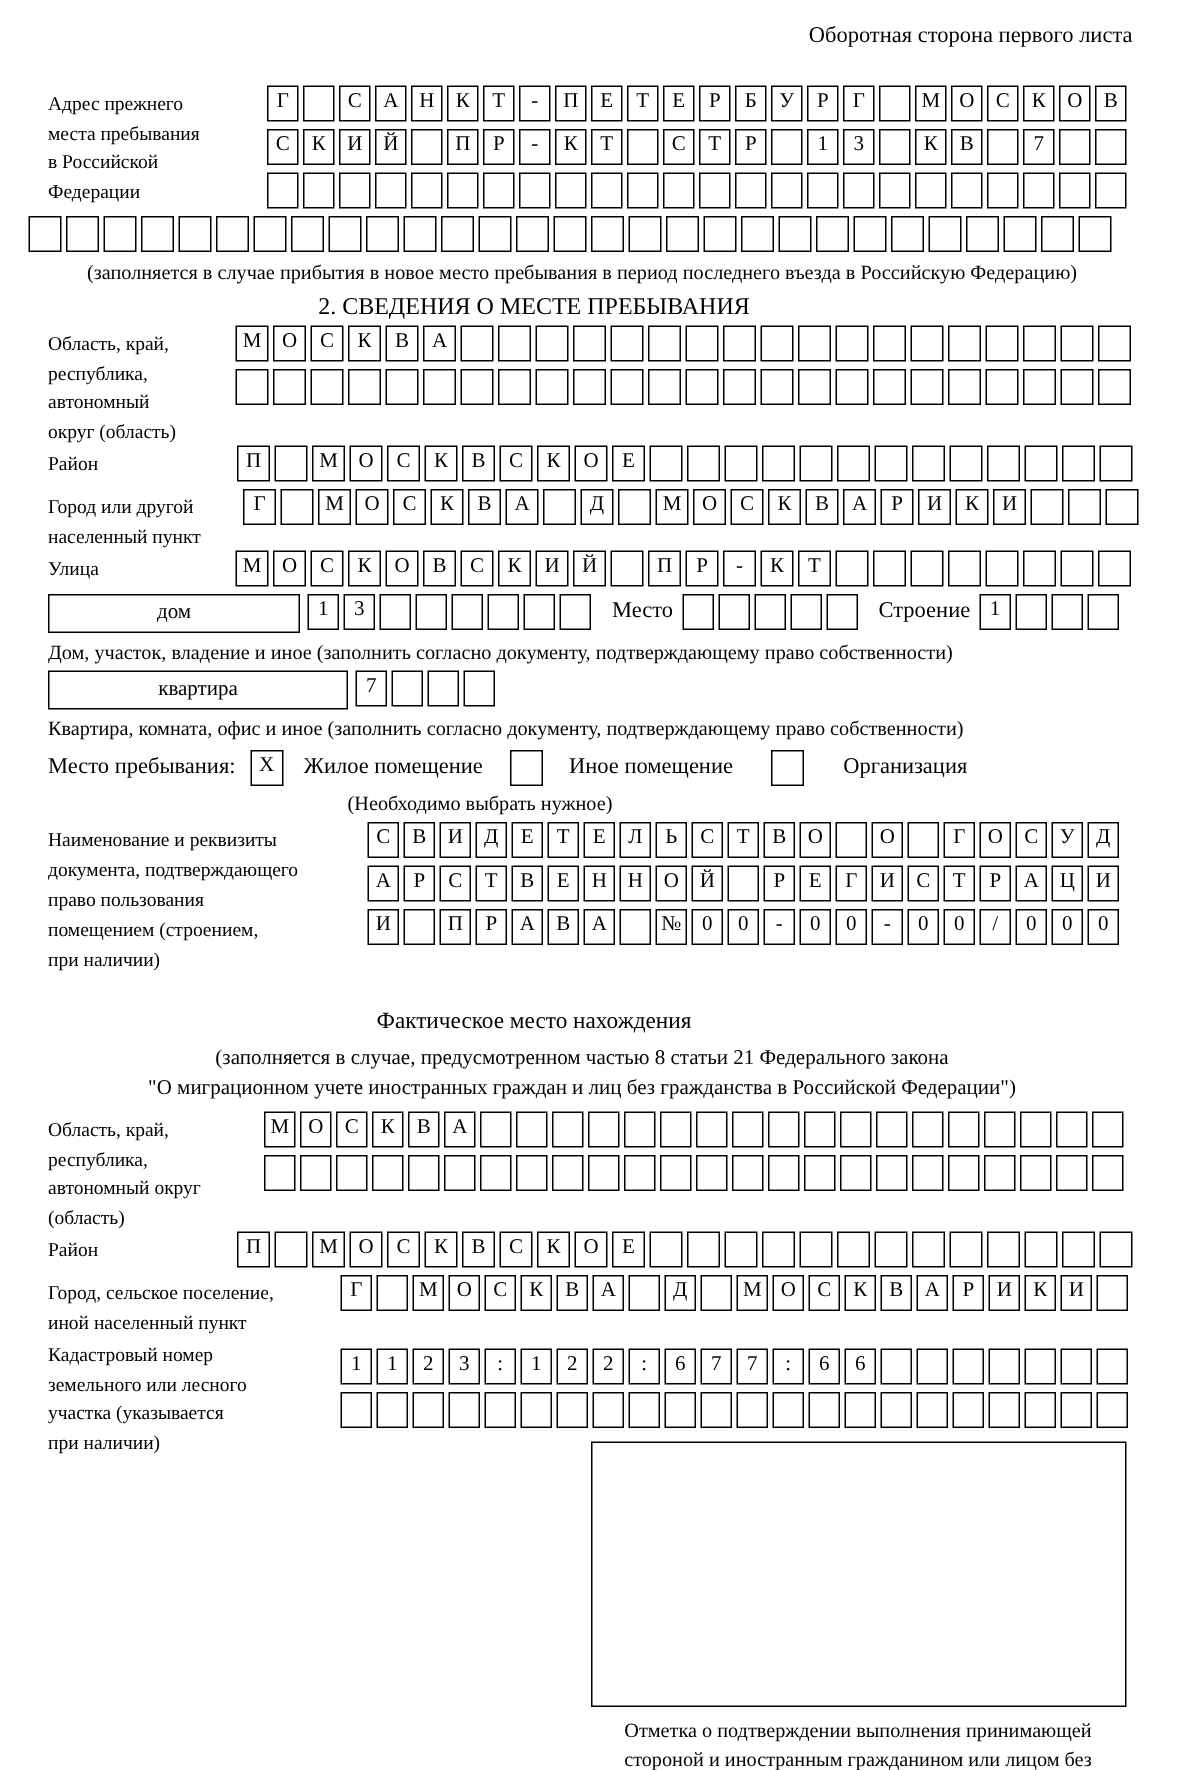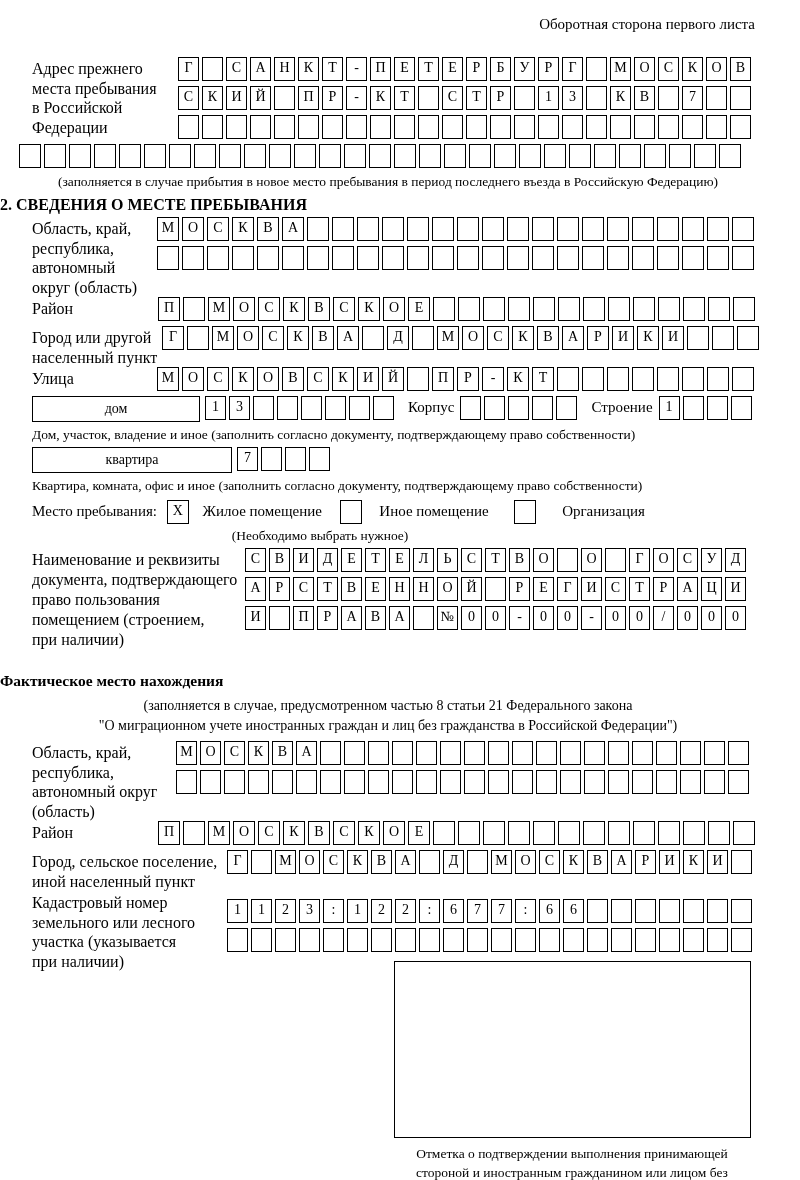--- a/index.html
+++ b/index.html
@@ -7,35 +7,35 @@
     position:relative;
     width:800px;height:1180px;
     background:#fff;color:#000;
     font-family:"Liberation Serif", serif;
     font-size:15px;
     overflow:hidden;
   }
   .hnote{margin-top:16px;padding-right:45px;text-align:right;font-size:15px;}
   .block{margin-left:32px;}
   .field{display:flex;align-items:flex-start;margin-left:32px;}
-  .flabel{flex:none;padding-top:2px;line-height:19.5px;font-size:16px;}
+  .flabel{flex:none;padding-top:2px;line-height:19.5px;font-size:13px;}
   .flabel div{white-space:nowrap;}
   .rows{flex:none;}
   .cellrow{height:24px;margin-bottom:5px;white-space:nowrap;}
   .cell{
     display:inline-block;box-sizing:border-box;
     width:21px;height:24px;border:1.5px solid #000;
     margin-right:3px;text-align:center;
     font-size:14px;line-height:20px;vertical-align:top;background:#fff;
   }
   .wide .cell{width:22px;}
   .fullrow{margin-left:19px;}
   .caption{font-size:13.5px;line-height:18px;}
   .center{width:776px;margin-left:0;text-align:center;}
-  .sec-title{width:712px;font-weight:bold;font-size:16px;}
+  .sec-title{width:712px;text-align:center;font-weight:normal;font-size:16px;}
   .wbox{
     flex:none;box-sizing:border-box;height:26px;border:1.5px solid #000;
     text-align:center;line-height:23px;font-size:14px;background:#fff;
   }
   .ilabel{flex:none;font-size:15px;padding-top:3px;}
   .chk{
     display:inline-block;box-sizing:border-box;width:22px;height:24px;
     border:1.5px solid #000;text-align:center;font-size:14px;line-height:20px;
     vertical-align:top;background:#fff;
   }
@@ -106,21 +106,21 @@
   <div class="field" style="margin-top:0">
     <div class="flabel" style="width:125px">Улица</div>
     <div class="rows wide">
       <div class="cellrow"><span class="cell">М</span><span class="cell">О</span><span class="cell">С</span><span class="cell">К</span><span class="cell">О</span><span class="cell">В</span><span class="cell">С</span><span class="cell">К</span><span class="cell">И</span><span class="cell">Й</span><span class="cell"></span><span class="cell">П</span><span class="cell">Р</span><span class="cell">-</span><span class="cell">К</span><span class="cell">Т</span><span class="cell"></span><span class="cell"></span><span class="cell"></span><span class="cell"></span><span class="cell"></span><span class="cell"></span><span class="cell"></span><span class="cell"></span></div>
     </div>
   </div>
 
   <div class="field" style="margin-top:0">
     <div class="wbox" style="width:168px">дом</div>
     <div class="cellrow" style="margin-left:5px"><span class="cell">1</span><span class="cell">3</span><span class="cell"></span><span class="cell"></span><span class="cell"></span><span class="cell"></span><span class="cell"></span><span class="cell"></span></div>
-    <div class="ilabel" style="margin-left:11px">Корпус</div>
+    <div class="ilabel" style="margin-left:11px">Место</div>
     <div class="cellrow" style="margin-left:6px"><span class="cell"></span><span class="cell"></span><span class="cell"></span><span class="cell"></span><span class="cell"></span></div>
     <div class="ilabel" style="margin-left:11px">Строение</div>
     <div class="cellrow" style="margin-left:6px"><span class="cell">1</span><span class="cell"></span><span class="cell"></span><span class="cell"></span></div>
   </div>
   <div class="caption block" style="margin-top:1px">Дом, участок, владение и иное (заполнить согласно документу, подтверждающему право собственности)</div>
 
   <div class="field" style="margin-top:3px">
     <div class="wbox" style="width:200px">квартира</div>
     <div class="cellrow" style="margin-left:5px"><span class="cell">7</span><span class="cell"></span><span class="cell"></span><span class="cell"></span></div>
   </div>

